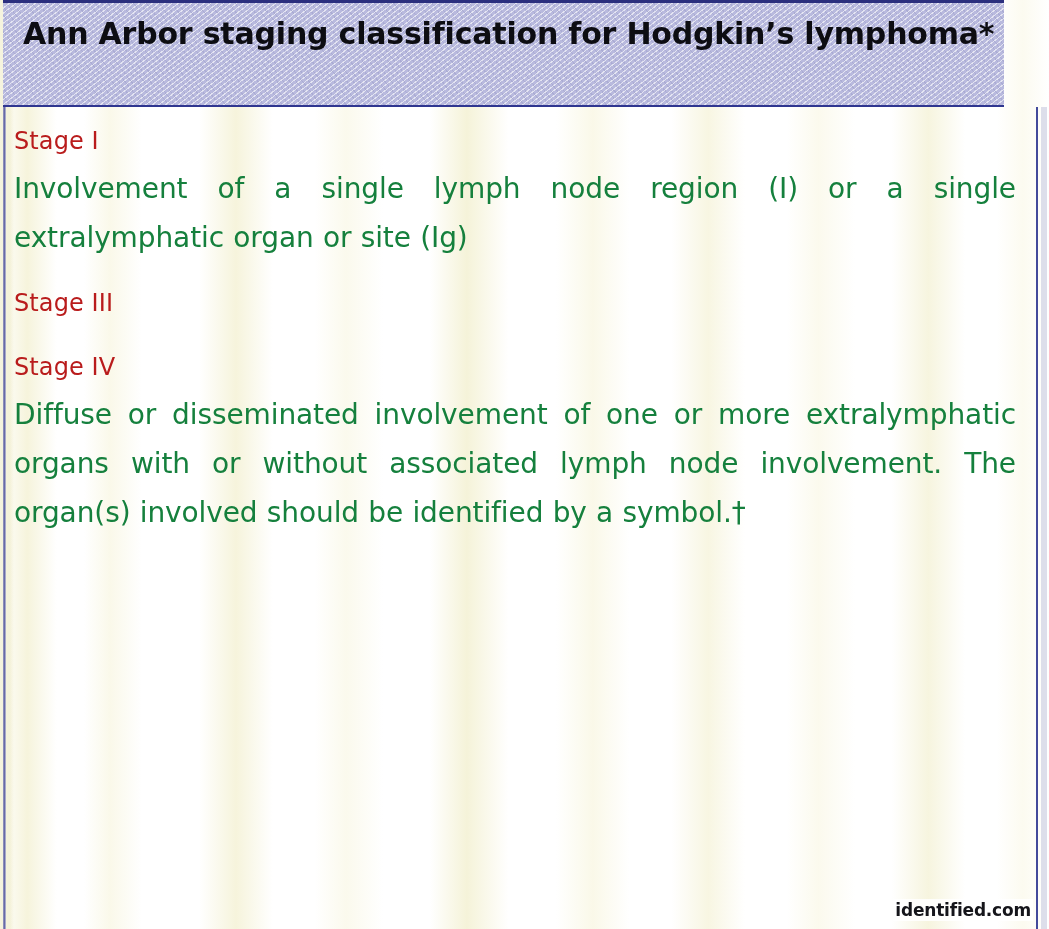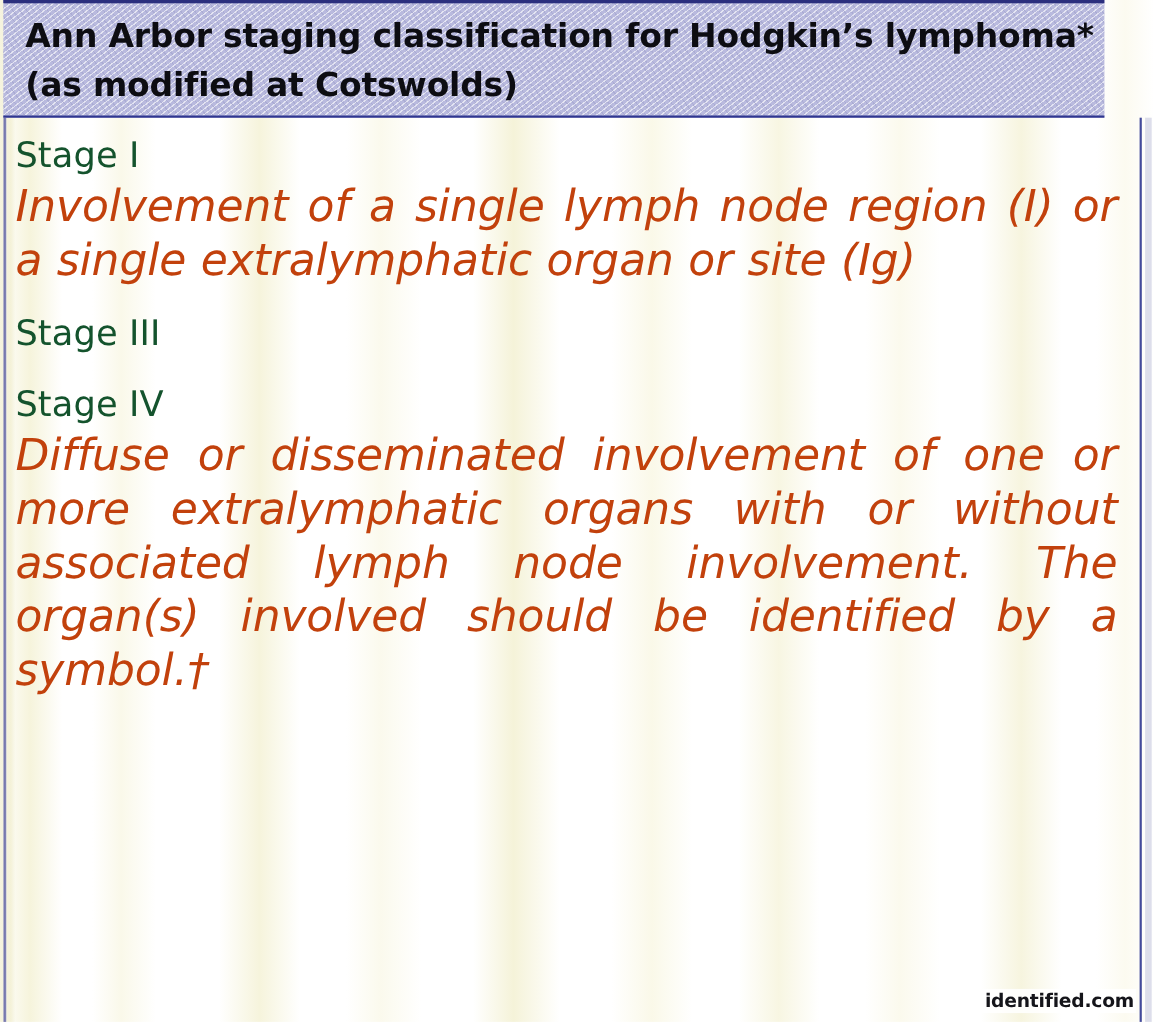--- a/index.html
+++ b/index.html
@@ -129,35 +129,34 @@
     left: 14px; top: 118px;
     width: 1002px;
   }
   .stage-block {
     margin-bottom: 18px;
   }
   .stage-block:last-child { margin-bottom: 0; }
 
   .stage-title {
     font-family: "DejaVu Sans", "Liberation Sans", sans-serif;
-    font-size: 32px;
+    font-size: 24px;
     line-height: 46px;
-    color: #14532d;
+    color: #b91c1c;
     letter-spacing: 0.1px;
   }
   .stage-body {
     font-family: "DejaVu Sans", "Liberation Sans", sans-serif;
-    font-size: 40px;
+    font-size: 28px;
     line-height: 49px;
-    color: #c2410c;
+    color: #15803d;
     text-align: justify;
     text-justify: inter-word;
     letter-spacing: -0.1px;
     word-spacing: 0.5px;
-    font-style: italic;
   }
   .stage-body.last-line-left {
     text-align-last: left;
   }
 
   
   .watermark {
     position: absolute;
     right: 16px;
     bottom: 8px;
@@ -177,21 +176,20 @@
 
   <div class="paper-bg"></div>
 
   <div class="border-left"></div>
   <div class="border-right"></div>
   <div class="border-right-soft"></div>
 
   <div class="header">
     <div class="header-inner">
       <div class="header-line">Ann Arbor staging classification for Hodgkin’s lymphoma*</div>
-      <div class="header-line">(as modified at Cotswolds)</div>
     </div>
   </div>
 
   <div class="content">
 
     <div class="stage-block">
       <div class="stage-title">Stage I</div>
       <div class="stage-body last-line-left">Involvement of a single lymph node region (I) or a single extralymphatic organ or site (Ig)</div>
     </div>
 

